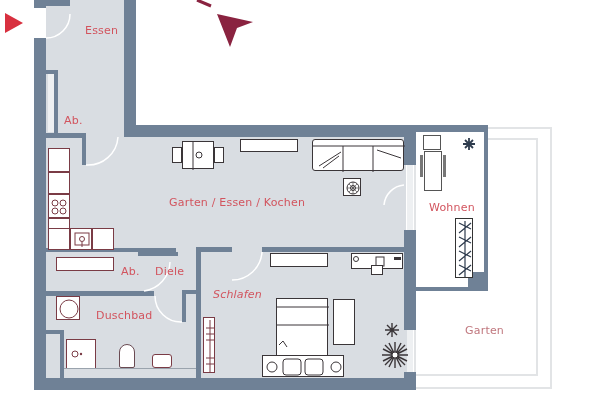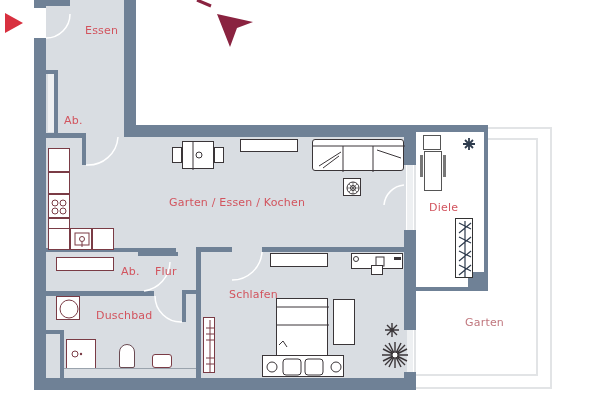--- a/index.html
+++ b/index.html
@@ -196,26 +196,26 @@
   <svg width="18" height="60" style="left:0;top:0;">
     <g stroke="#2e3b4d" stroke-width="1.2" fill="none">
       <path d="M3 4 L15 10 M15 4 L3 14 M9 2 L9 58 M3 18 L15 24 M15 18 L3 28 M3 32 L15 38 M15 32 L3 42 M3 46 L15 52 M15 46 L3 56"></path>
     </g>
   </svg>
 </div>
 
 <div class="label" style="left:85px; top:24px;">Essen</div>
 <div class="label" style="left:64px; top:114px;">Ab.</div>
 <div class="label" style="left:169px; top:196px;">Garten / Essen / Kochen</div>
-<div class="label" style="left:429px; top:201px;">Diele</div>
+<div class="label" style="left:429px; top:201px;">Wohnen</div>
 <div class="label" style="left:121px; top:265px;">Ab.</div>
-<div class="label" style="left:155px; top:265px;">Flur</div>
-<div class="label" style="left:229px; top:288px;">Schlafen</div>
+<div class="label" style="left:155px; top:265px;">Diele</div>
+<div class="label" style="left:213px; top:288px;font-style:italic;">Schlafen</div>
 <div class="label" style="left:96px; top:309px;">Duschbad</div>
-<div class="label label-garden" style="left:465px; top:316px;">Garten</div>
+<div class="label label-garden" style="left:465px; top:324px;">Garten</div>
 
 <svg width="24" height="22" style="left:3px; top:12px;">
   <polygon points="2,1 20,11 2,21" fill="#d8303f"></polygon>
 </svg>
 <svg width="70" height="60" style="left:185px; top:-8px;">
   <path d="M12 8 L26 14" stroke="#8a2340" stroke-width="3" fill="none"></path>
   <polygon points="32,22 68,30 52,36 45,55" fill="#8a2340"></polygon>
 </svg>
 
 </body></html>

